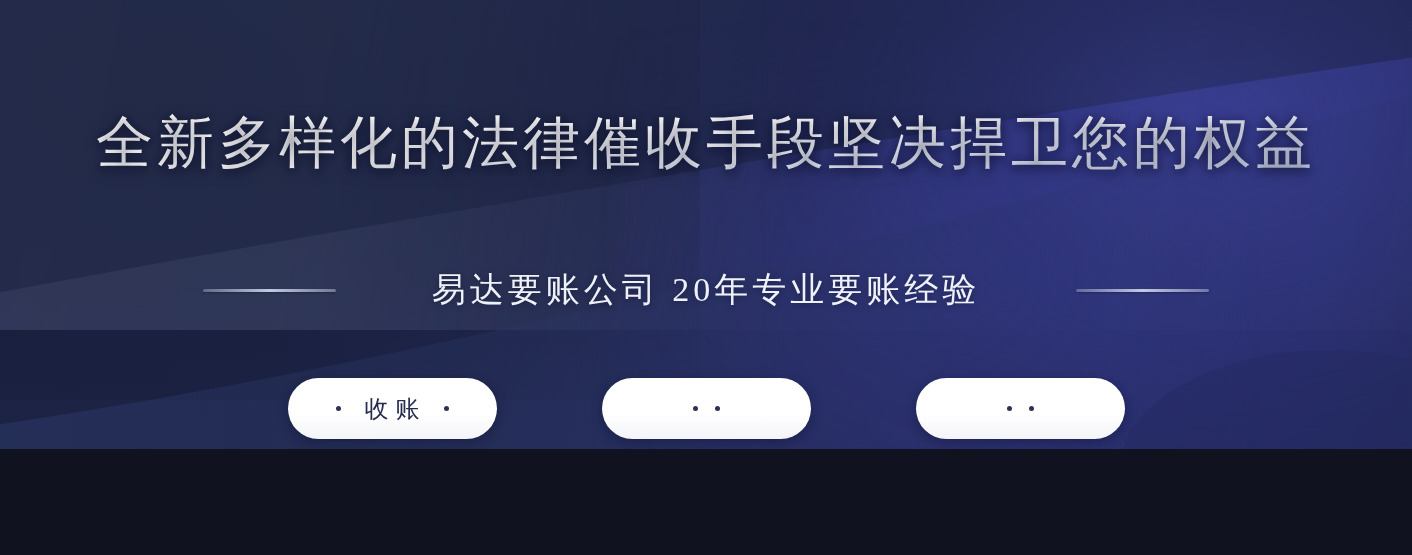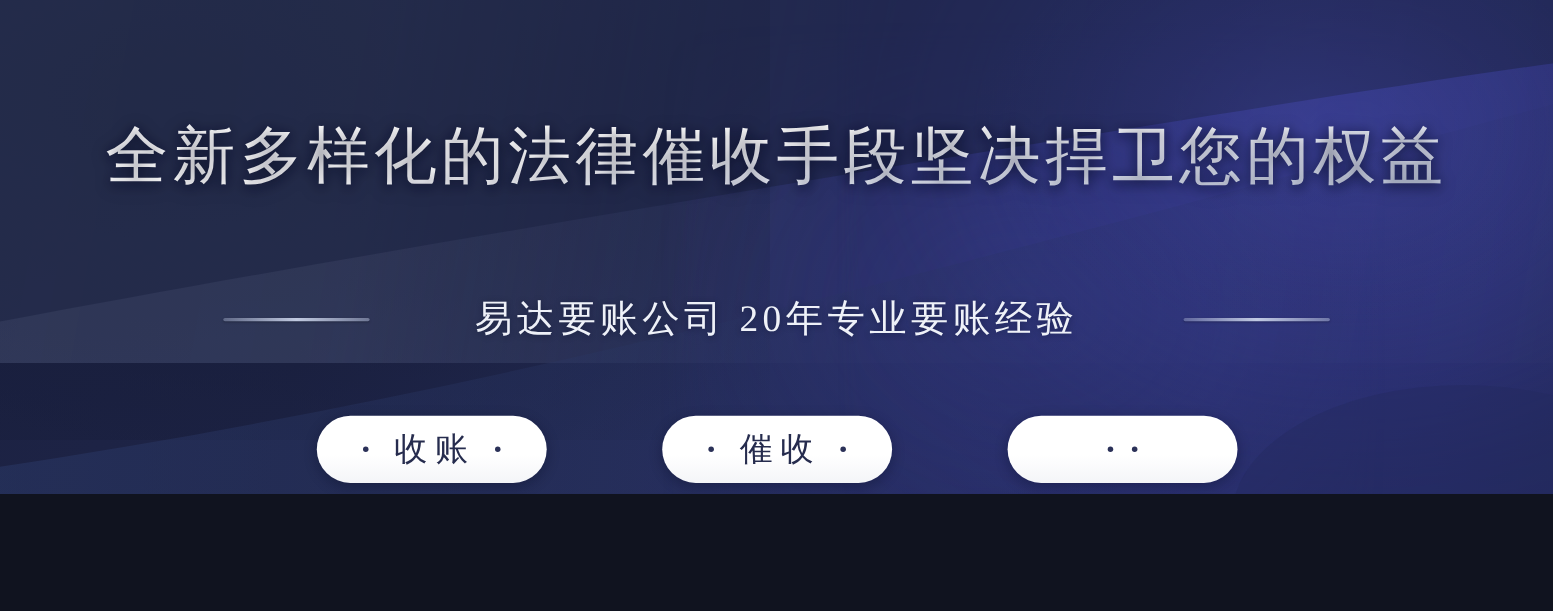--- a/index.html
+++ b/index.html
@@ -192,21 +192,21 @@
 
   .pill-dot {
     width: 5px;
     height: 5px;
     border-radius: 50%;
     background: #2b3158;
     flex: 0 0 auto;
   }
 
   .pill-label {
-    font-size: 30px;
+    font-size: 24px;
     letter-spacing: 7px;
     text-indent: 7px;
     color: #262c4e;
     white-space: nowrap;
   }
 </style>
 </head>
 <body>
 
 <div class="banner">
@@ -271,21 +271,20 @@
 
       <div class="pill">
         <span class="pill-dot"></span>
         <span class="pill-label">收账</span>
         <span class="pill-dot"></span>
       </div>
 
 
       <div class="pill">
         <span class="pill-dot"></span>
-        <span class="pill-label">催收</span>
         <span class="pill-dot"></span>
       </div>
 
       <div class="pill">
         <span class="pill-dot"></span>
         <span class="pill-dot"></span>
       </div>
 
     </div>
   </div>

